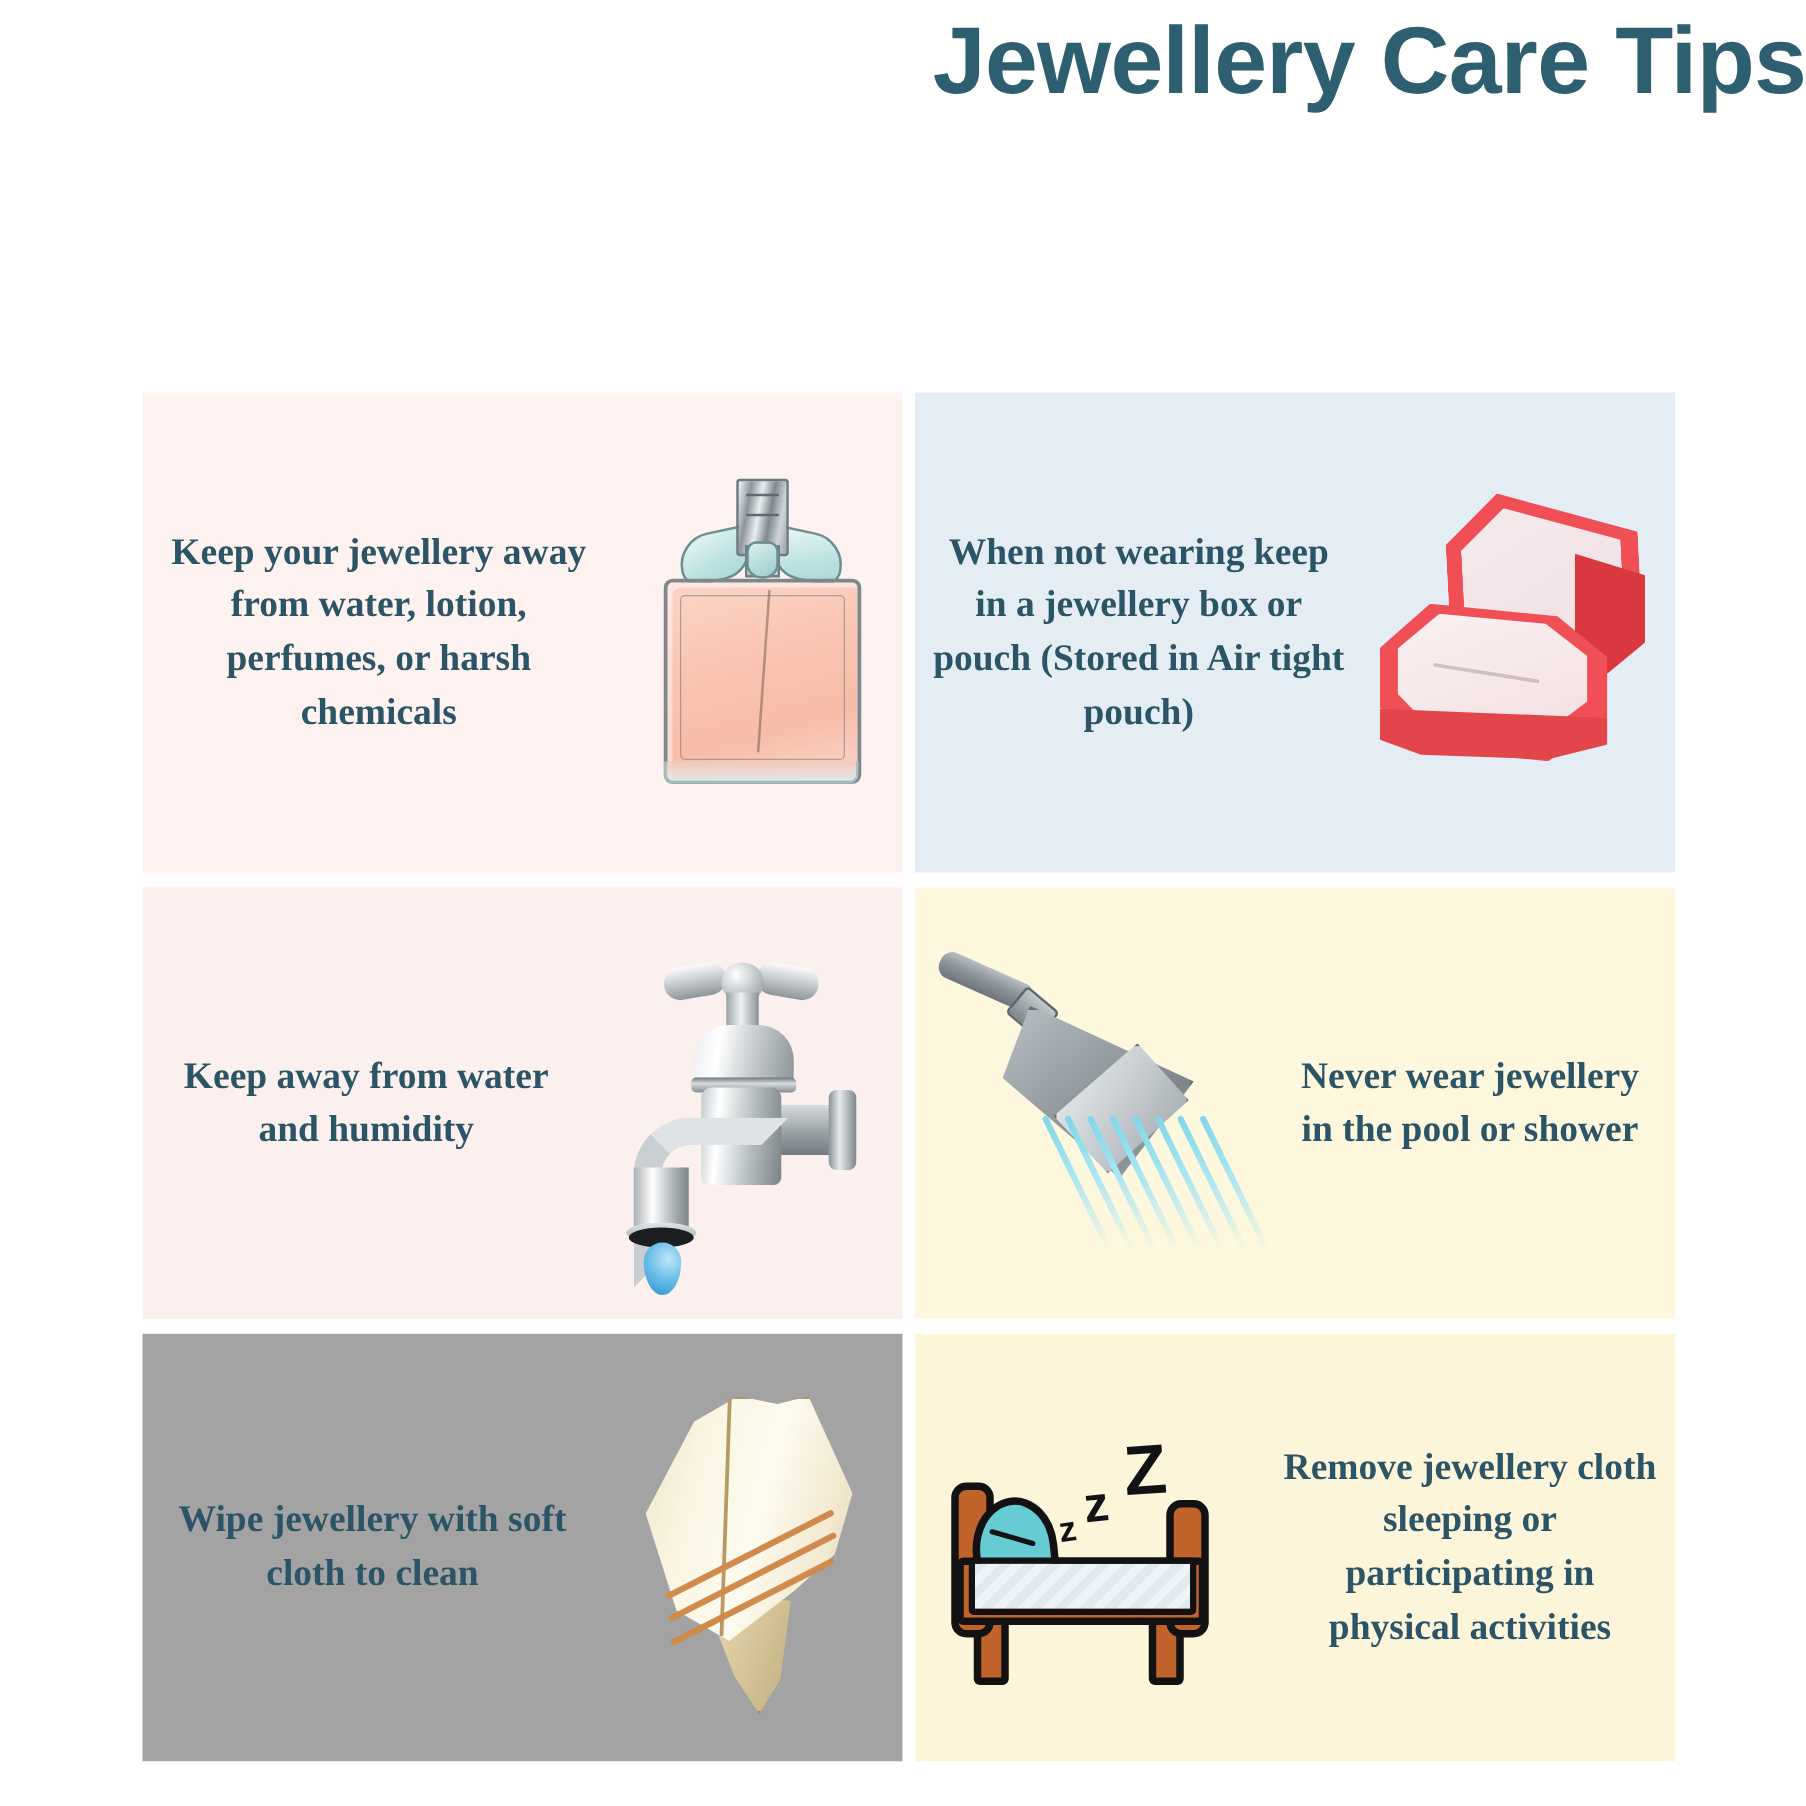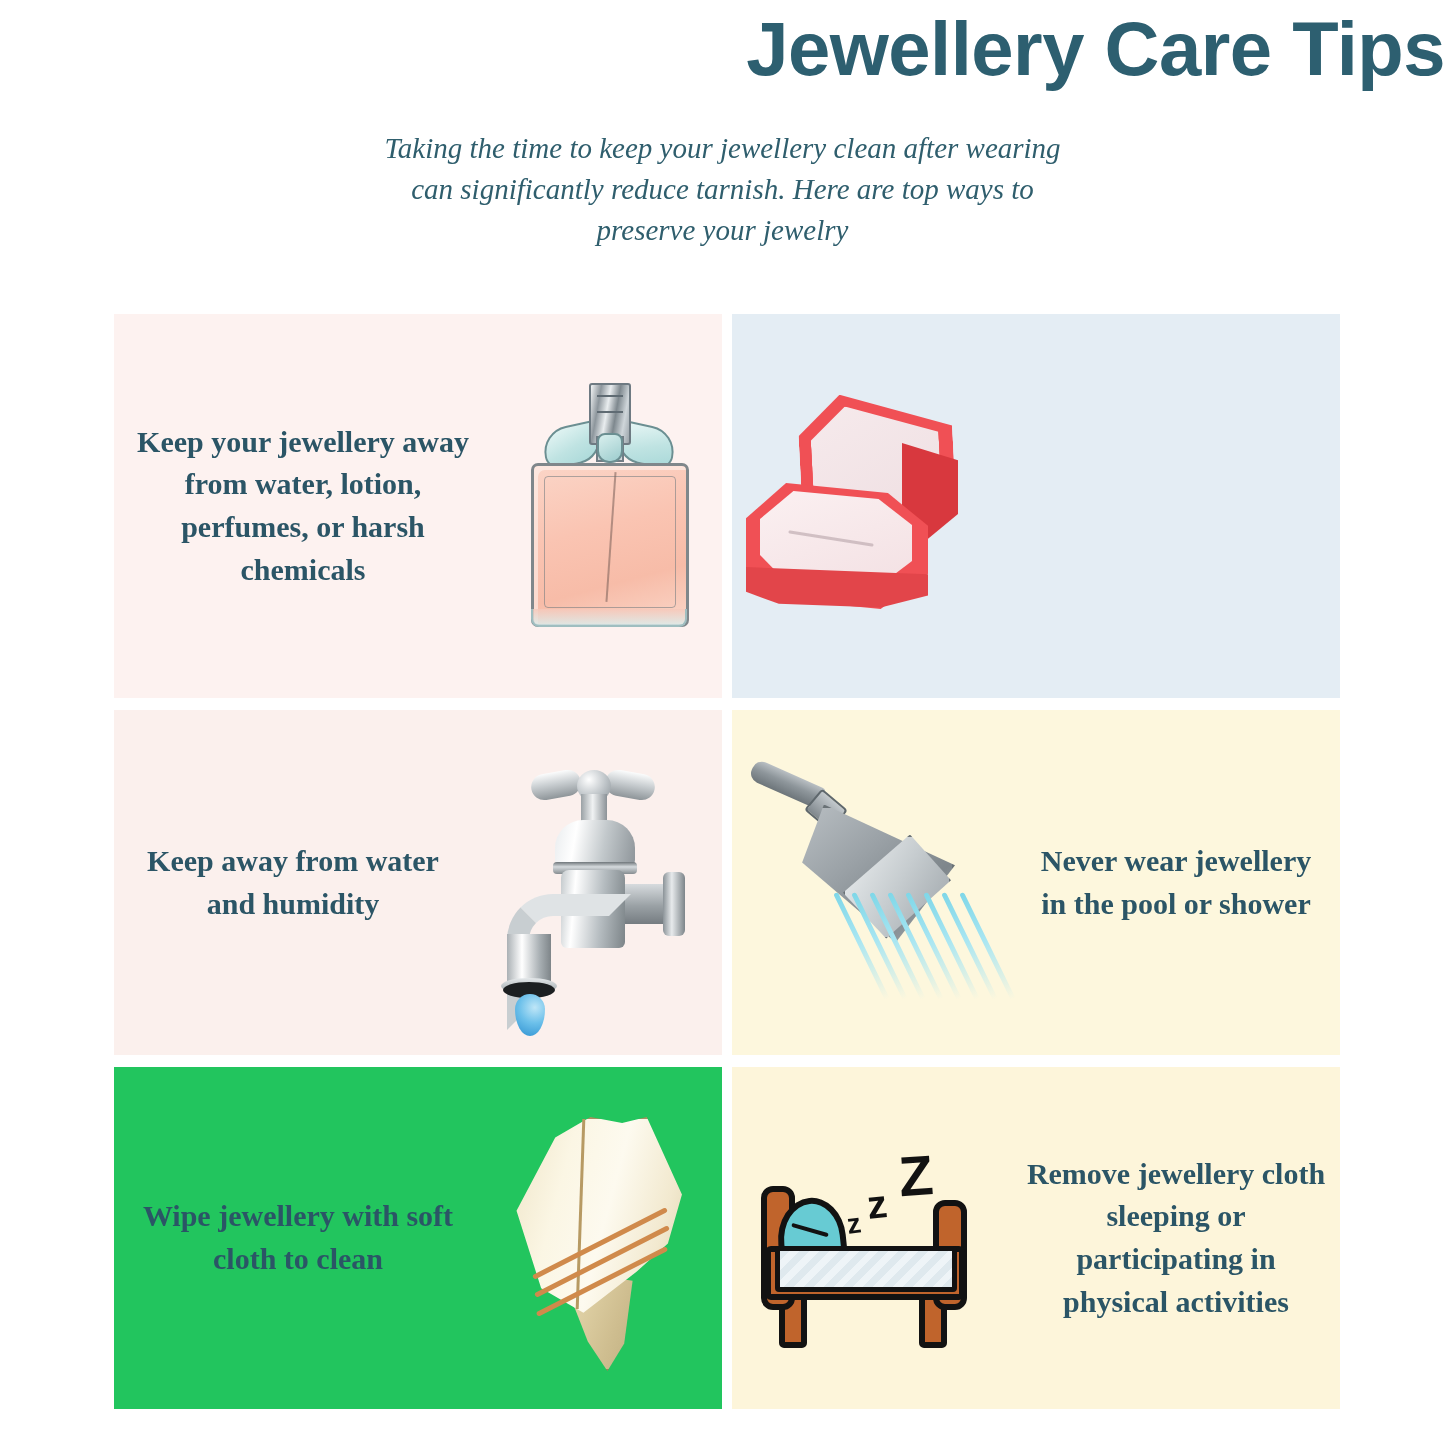--- a/index.html
+++ b/index.html
@@ -342,41 +342,41 @@
   .bd-z2 { left: 120px; top: 56px; font-size: 40px; transform: rotate(-6deg); }
   .bd-z3 { left: 152px; top: 20px; font-size: 56px; transform: rotate(-4deg); }
 </style>
 </head>
 <body>
 
 <div class="page">
 
   <div class="header">
     <h1 class="title">Jewellery Care Tips</h1>
-    <p class="subtitle">Taking the time to keep your jewellery clean after wearing can significantly reduce tarnish. Here are top ways to preserve your jewelry</p>
   </div>
 
   <div class="grid">
 
     <div class="card text-left" style="background:#fdf2f0;">
       <div class="card-text">Keep your jewellery away from water, lotion, perfumes, or harsh chemicals</div>
       <div class="card-art" style="width:230px;">
         <div class="perfume">
           <div class="pf-bow-l"></div>
           <div class="pf-bow-r"></div>
           <div class="pf-cap"></div>
           <div class="pf-neck"></div>
           <div class="pf-bow-knot"></div>
           <div class="pf-body"></div>
           <div class="pf-base"></div>
         </div>
       </div>
     </div>
 
     <div class="card text-left" style="background:#e4edf4;">
+      <div class="card-text">When not wearing keep in a jewellery box or pouch (Stored in Air tight pouch)</div>
       <div class="card-art" style="width:250px;">
         <div class="ringbox">
           <div class="rb-lid"></div>
           <div class="rb-lid-in"></div>
           <div class="rb-lid-edge"></div>
           <div class="rb-base"></div>
           <div class="rb-base-in"></div>
           <div class="rb-base-front"></div>
         </div>
       </div>
@@ -419,21 +419,21 @@
             <i style="left:54px;"></i>
               <i style="left:72px;"></i>
               <i style="left:90px;"></i>
             <i style="left:108px;"></i>
               <i style="left:126px;"></i>
           </div>
         </div>
       </div>
     </div>
 
-    <div class="card text-left" style="background:#22c55e;">
+    <div class="card text-left" style="background:#a3a3a3;">
       <div class="card-text">Wipe jewellery with soft cloth to clean</div>
       <div class="card-art" style="width:240px;">
         <div class="cloth">
           <div class="cl-tail"></div>
           <div class="cl-main"></div>
           <div class="cl-fold"></div>
           <div class="cl-stripe cl-s1"></div>
           <div class="cl-stripe cl-s2"></div>
           <div class="cl-stripe cl-s3"></div>
         </div>

